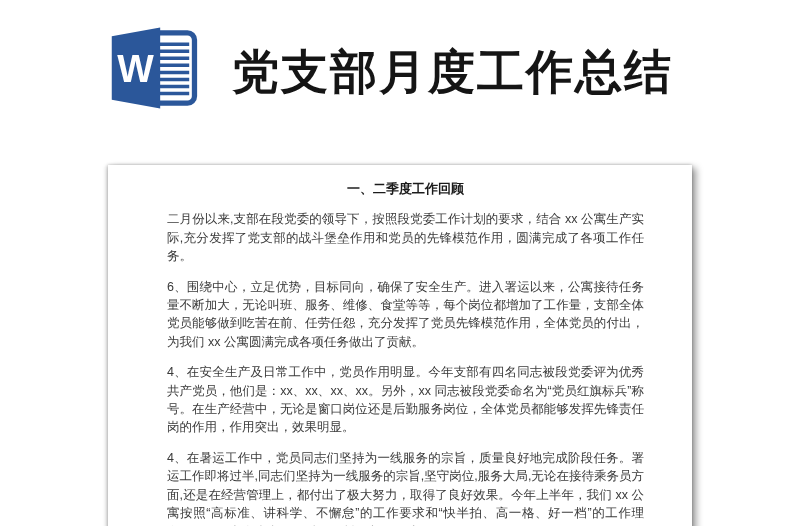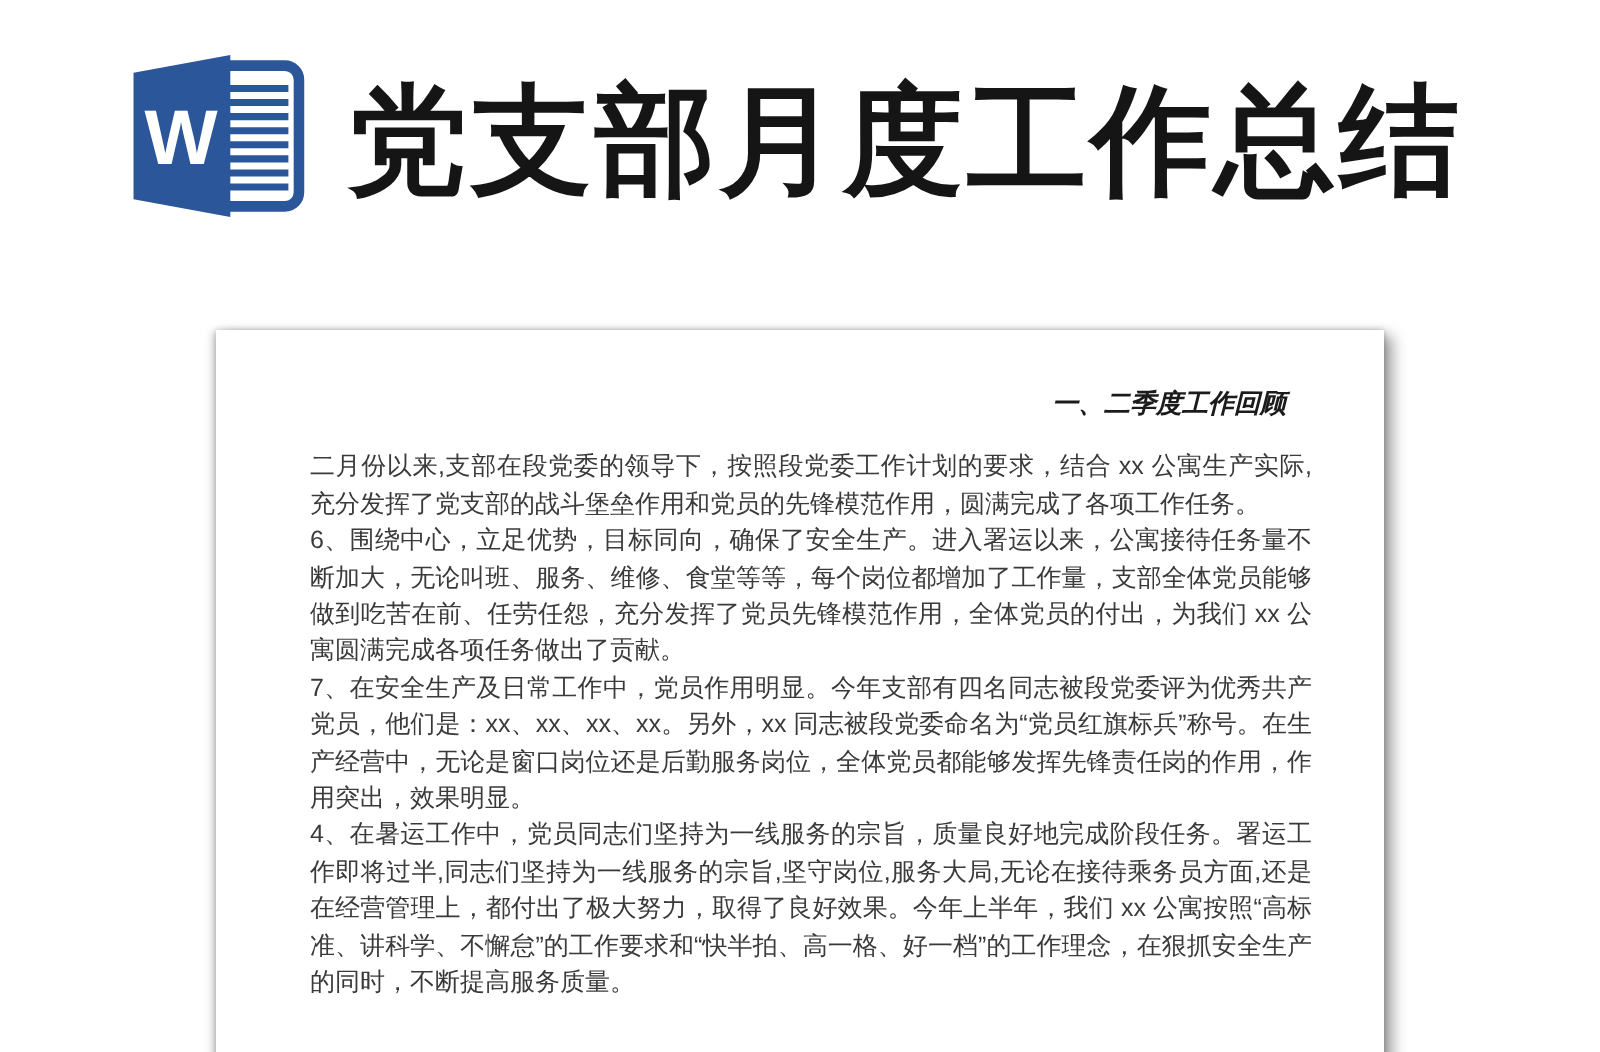--- a/index.html
+++ b/index.html
@@ -20,42 +20,42 @@
     position:absolute;top:0;left:0;width:800px;height:142px;
     display:flex;align-items:center;justify-content:center;gap:17px;
   }
   .word-icon{width:88px;height:92px;display:block;margin-top:-6px;flex:0 0 auto}
   .word-icon svg{width:100%;height:100%;display:block}
   .doc-sheet{fill:var(--page-bg);stroke:var(--word-blue);stroke-width:6}
   .doc-line{stroke:var(--word-blue);stroke-width:4}
   .flap{fill:var(--word-blue)}
   .w-letter{fill:#ffffff;font-size:44px;font-weight:bold;font-family:"Liberation Sans","DejaVu Sans",sans-serif}
   .title{
-    margin:4px;font-size:60px;font-weight:700;line-height:1;
+    margin:17px;font-size:47px;font-weight:700;line-height:1;
     color:var(--title-color);letter-spacing:2px;white-space:nowrap;text-align:center;
   }
   
   .page{
     position:absolute;left:108px;top:165px;width:584px;height:450px;
     background:var(--page-bg);
     box-shadow:4px 3px 7px rgba(0,0,0,.40),
                -2px 1px 4px rgba(0,0,0,.15),
                0 0 3px rgba(0,0,0,.20);
   }
   .page-content{
     padding:15px 36px 0 47px;
     font-size:12.5px;line-height:18.4px;
     color:var(--body-color);
     text-align:justify;text-justify:inter-ideograph;
   }
   .section-heading{
-    margin:13px;font-size:13px;line-height:18.4px;font-weight:700;
-    color:var(--heading-color);text-align:right;font-style:italic;
+    margin:0;font-size:13px;line-height:18.4px;font-weight:700;
+    color:var(--heading-color);text-align:center;
   }
-  .page-content p{margin:0;padding:0}
+  .page-content p{margin:12px;padding:0}
 </style>
 </head>
 <body>
 
 <div class="header">
   <span class="word-icon">
     <svg viewBox="0 0 100 100" aria-hidden="true">
       <rect class="doc-sheet" x="43" y="10" width="53" height="80" rx="8"></rect>
       <g>
         <line class="doc-line" x1="52" y1="23" x2="90" y2="23"></line>
@@ -72,16 +72,16 @@
     </svg>
   </span>
   <h1 class="title">党支部月度工作总结</h1>
 </div>
 
 <section class="page">
   <div class="page-content">
     <h2 class="section-heading">一、二季度工作回顾</h2>
     <p>二月份以来,支部在段党委的领导下，按照段党委工作计划的要求，结合 xx 公寓生产实际,充分发挥了党支部的战斗堡垒作用和党员的先锋模范作用，圆满完成了各项工作任务。</p>
     <p>6、围绕中心，立足优势，目标同向，确保了安全生产。进入署运以来，公寓接待任务量不断加大，无论叫班、服务、维修、食堂等等，每个岗位都增加了工作量，支部全体党员能够做到吃苦在前、任劳任怨，充分发挥了党员先锋模范作用，全体党员的付出，为我们 xx 公寓圆满完成各项任务做出了贡献。</p>
-    <p>7、在安全生产及日常工作中，党员作用明显。今年支部有四名同志被段党委评为优秀共产党员，他们是：xx、xx、xx、xx。另外，xx 同志被段党委命名为“党员红旗标兵”称号。在生产经营中，无论是窗口岗位还是后勤服务岗位，全体党员都能够发挥先锋责任岗的作用，作用突出，效果明显。</p>
+    <p>4、在安全生产及日常工作中，党员作用明显。今年支部有四名同志被段党委评为优秀共产党员，他们是：xx、xx、xx、xx。另外，xx 同志被段党委命名为“党员红旗标兵”称号。在生产经营中，无论是窗口岗位还是后勤服务岗位，全体党员都能够发挥先锋责任岗的作用，作用突出，效果明显。</p>
     <p>4、在暑运工作中，党员同志们坚持为一线服务的宗旨，质量良好地完成阶段任务。署运工作即将过半,同志们坚持为一线服务的宗旨,坚守岗位,服务大局,无论在接待乘务员方面,还是在经营管理上，都付出了极大努力，取得了良好效果。今年上半年，我们 xx 公寓按照“高标准、讲科学、不懈怠”的工作要求和“快半拍、高一格、好一档”的工作理念，在狠抓安全生产的同时，不断提高服务质量。</p>
   </div>
 </section>
 
 </body></html>

